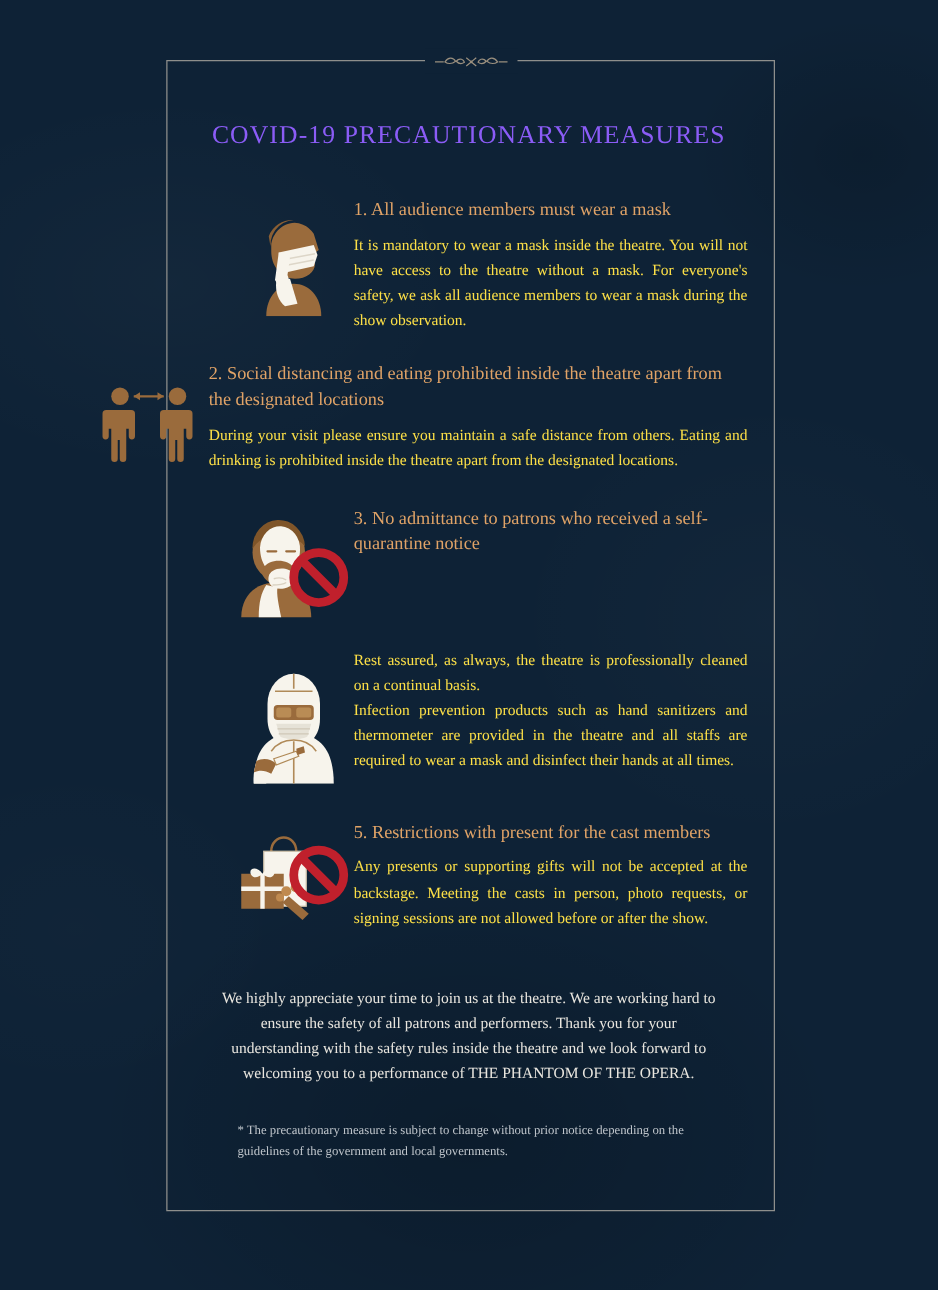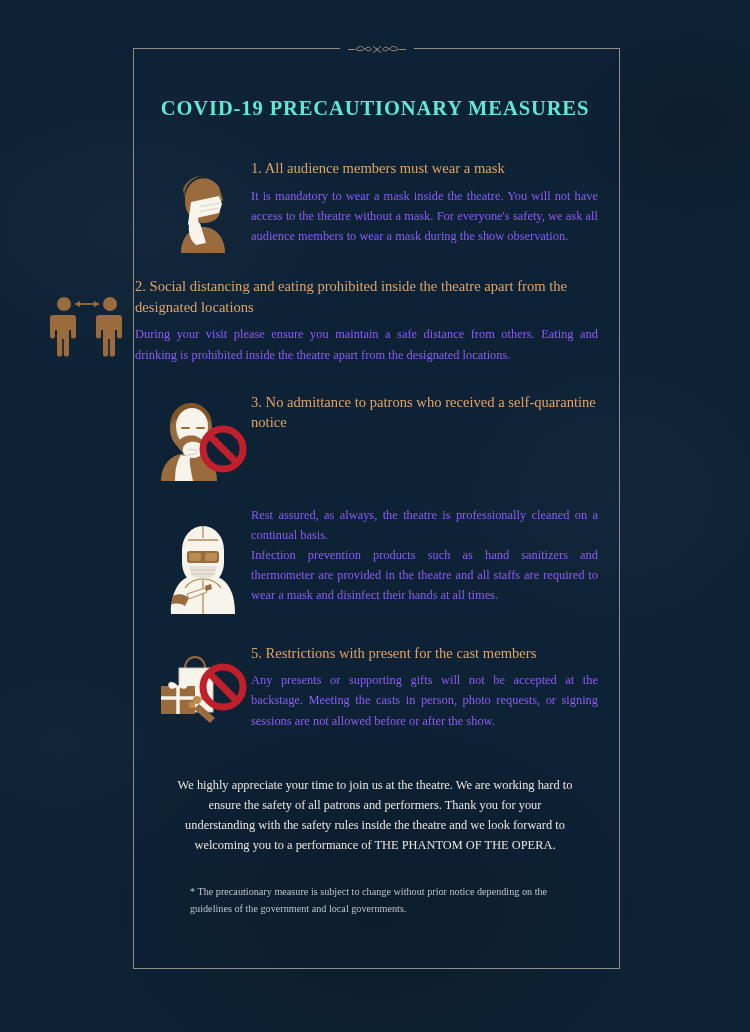--- a/index.html
+++ b/index.html
@@ -58,36 +58,37 @@
   .content {
     position: absolute;
     left: 0;
     top: 0;
     width: 750px;
     z-index: 3;
   }
 
   .page-title {
     text-align: center;
-    color: #5eead4;
+    color: #8b5cf6;
     font-size: 20.5px;
     letter-spacing: 0.9px;
     margin-top: 97px;
-    font-weight: 700;
+    font-weight: 400;
   }
 
   .measures {
     margin-top: 37px;
   }
 
   .measure {
     display: flex;
     align-items: flex-start;
     padding-left: 155px;
     padding-right: 152px;
+    margin-left: 32px;
   }
 
   .measure-icon {
     width: 96px;
     flex: 0 0 96px;
     display: flex;
     align-items: flex-start;
     justify-content: center;
   }
 
@@ -98,21 +99,21 @@
 
   .measure-heading {
     color: #e0a367;
     font-size: 14.6px;
     line-height: 1.42;
     margin-bottom: 7px;
     font-weight: 400;
   }
 
   .measure-text {
-    color: #8b5cf6;
+    color: #fde047;
     font-size: 12.4px;
     line-height: 1.62;
     text-align: justify;
   }
   .measure-text p { margin: 0; }
 
   
   .m1 { margin-top: 0px; }
   .m1 .measure-icon { padding-top: 12px; }
   .m2 { margin-top: 22px; padding-left: 39px; }

